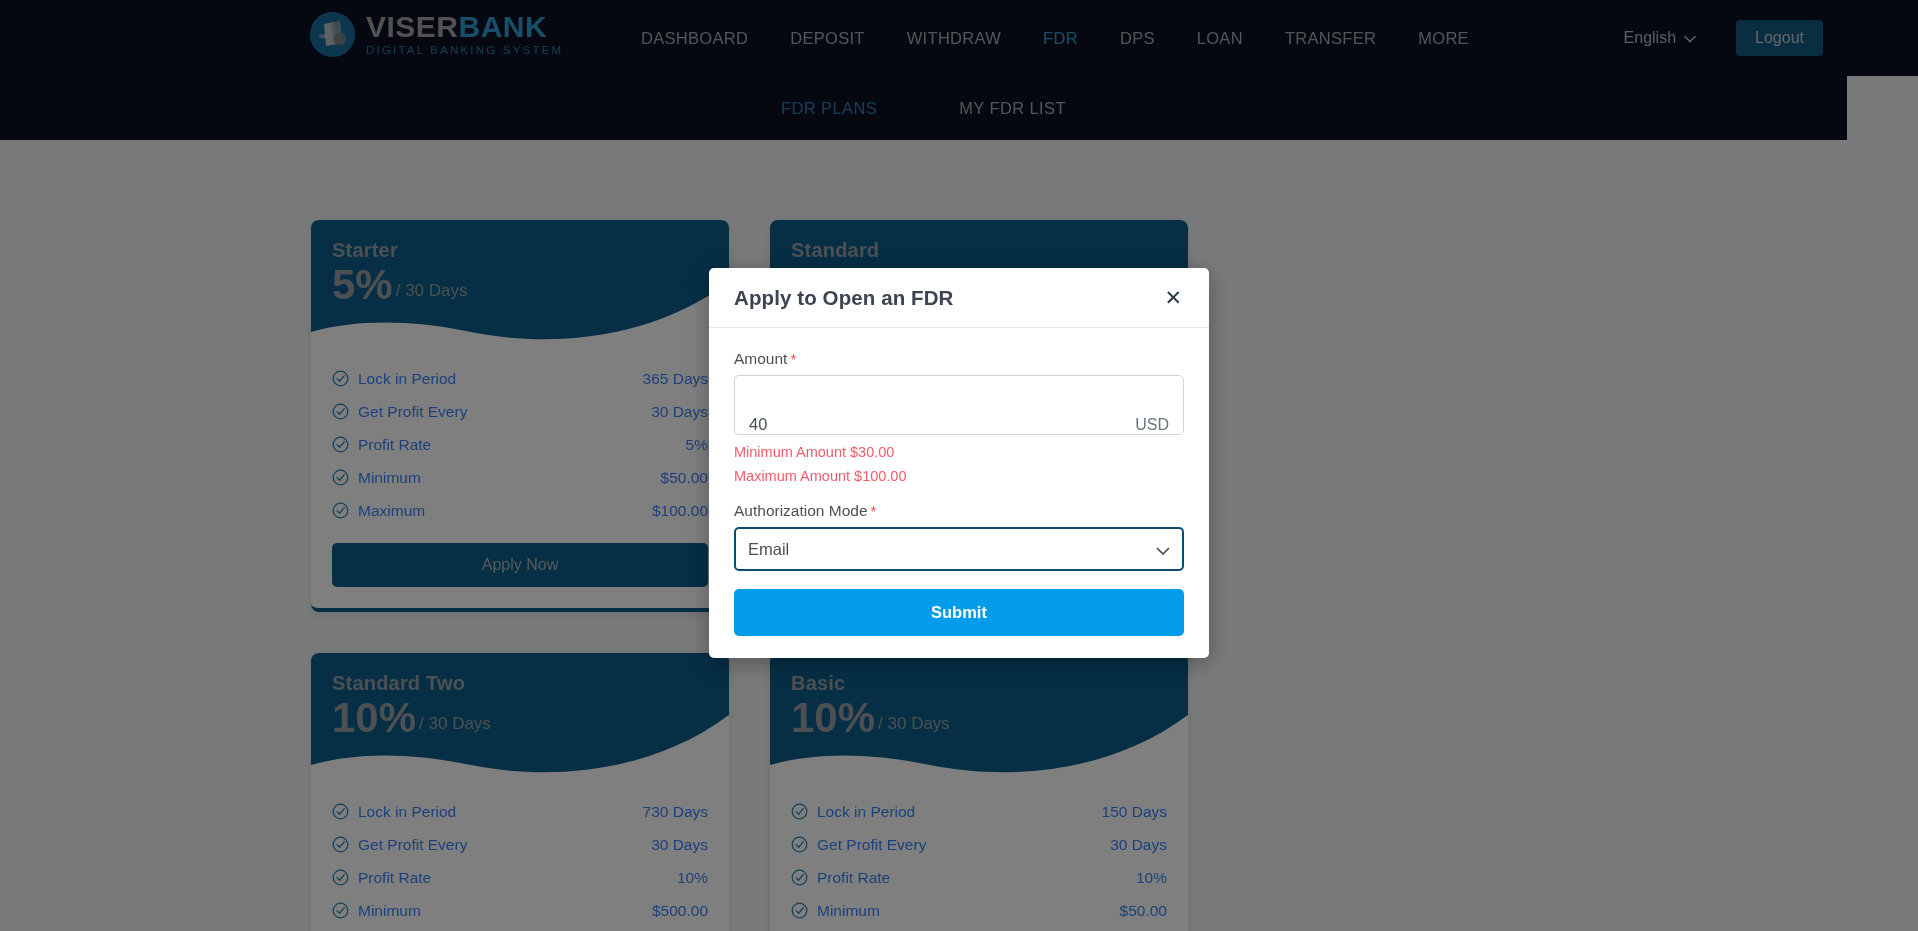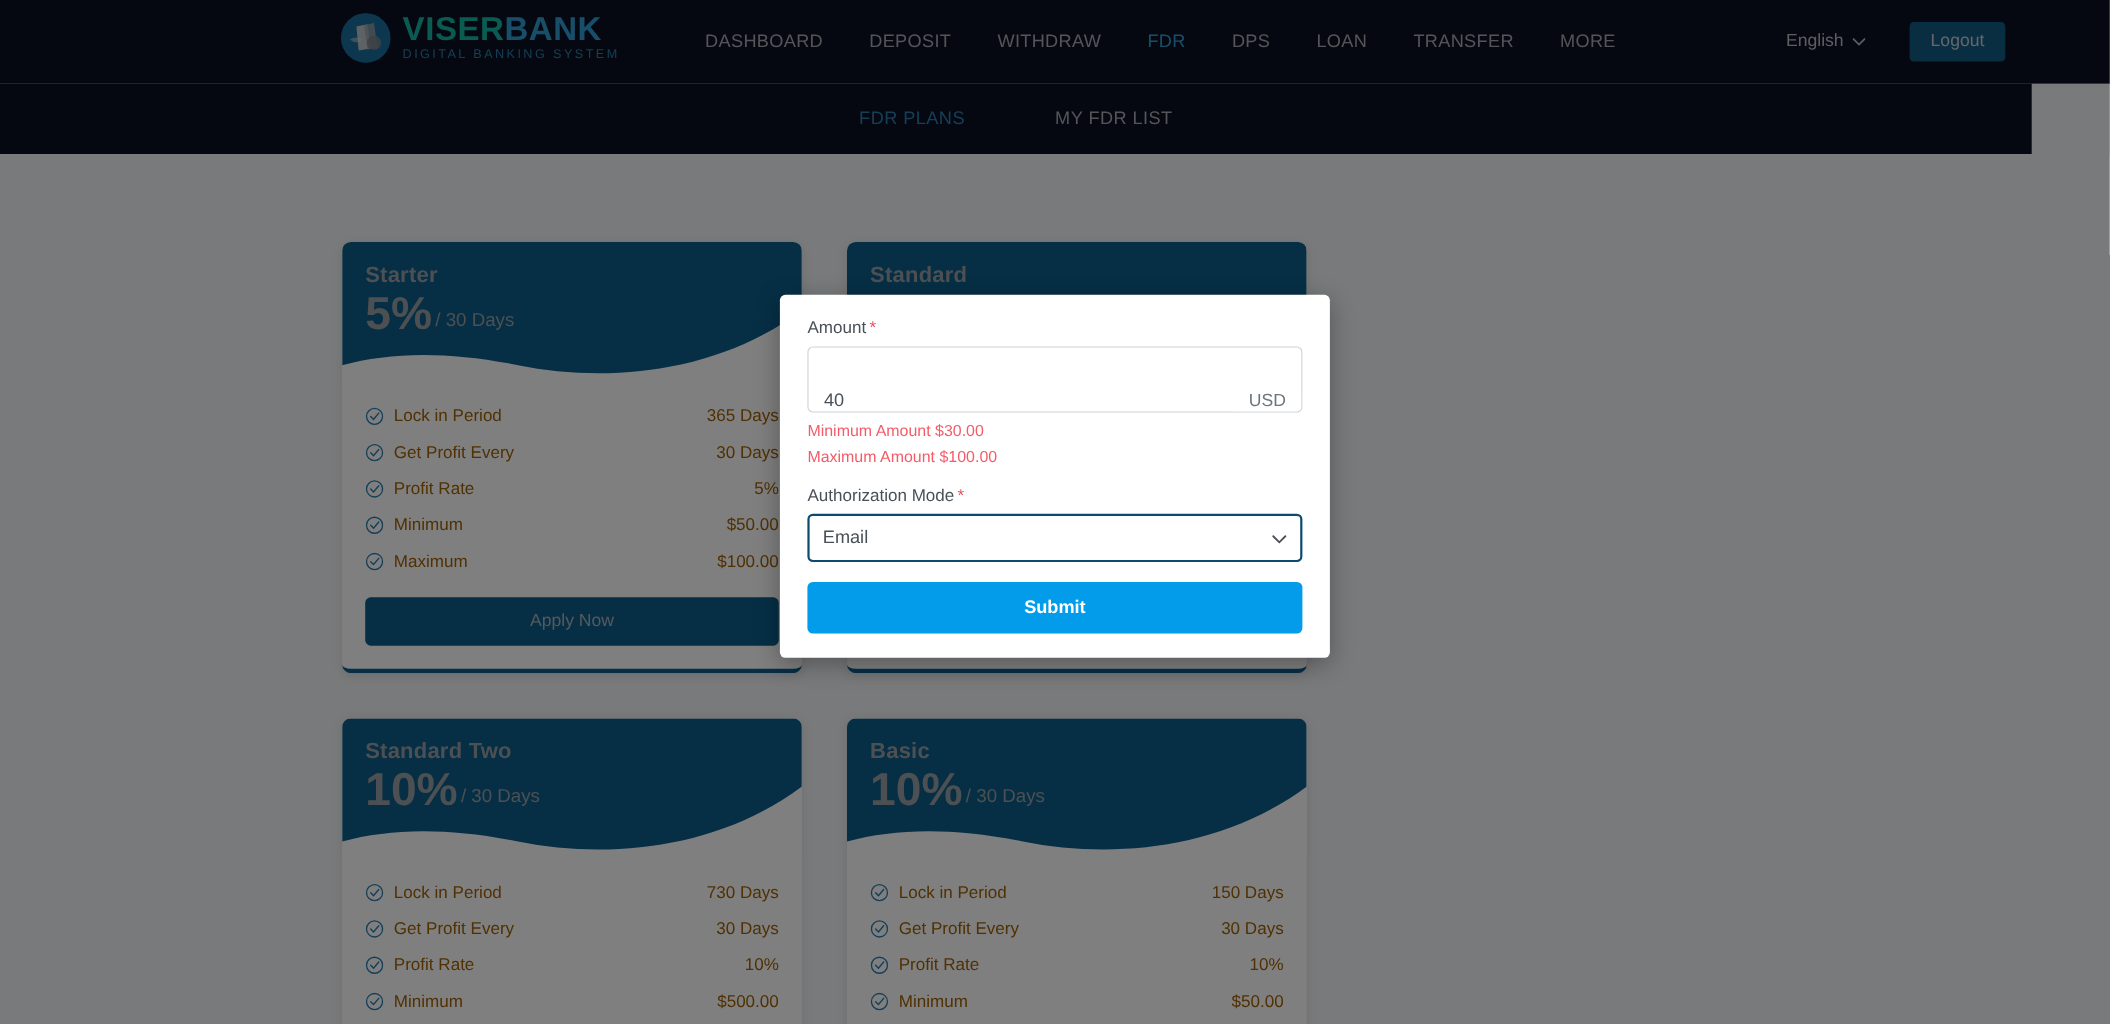--- a/index.html
+++ b/index.html
@@ -25,21 +25,21 @@
   }
   .brand-mark{
     width:45px; height:45px; border-radius:50%;
     background:#1a6e9e; position:relative; overflow:hidden; flex:0 0 auto;
   }
   .brand-mark svg{ position:absolute; left:0; top:0; }
   .brand-text{ line-height:1; }
   .brand-title{
     font-size:30px; font-weight:bold; letter-spacing:.5px;
   }
-  .brand-title .t1{ color:#14b8a6; }
+  .brand-title .t1{ color:#a3a3a3; }
   .brand-title .t2{ color:#2f9fd4; }
   .brand-sub{
     font-size:11.5px; letter-spacing:2.2px; color:#2b7ca8; margin-top:3px;
     font-weight:500;
   }
   .mainmenu{
     position:absolute; left:620px; top:0; height:76px;
     display:flex; align-items:center; gap:0;
   }
   .mainmenu a{
@@ -106,21 +106,21 @@
   }
   .card-head .rate .num{
     font-size:42px; font-weight:bold; line-height:.95;
   }
   .card-head .rate .days{
     font-size:17px; padding-left:3px; padding-bottom:4px;
   }
   .card-body{ padding:6px 21px 0 21px; }
   .row{
     display:flex; align-items:center; height:33px; margin-bottom:0;
-    font-size:15.5px; color:#a16207;
+    font-size:15.5px; color:#3b82f6;
   }
   .row + .row{ margin-top:0; }
   .row .chk{ width:26px; flex:0 0 26px; display:flex; align-items:center; }
   .row .nm{ flex:1 1 auto; }
   .row .vl{ flex:0 0 auto; text-align:right; }
   .rowspacer{ height:10px; }
   .apply{
     display:block; width:376px; margin:16px 21px 21px 21px;
     background:#0c5e8a; color:#adb2b7; border:none;
     font-size:16px; padding:13px 0; border-radius:5px; cursor:pointer;
@@ -511,20 +511,24 @@
       </div>
 
     </div>
 
   </div>
 </div>
 
 <div class="overlay"></div>
 
 <div class="modal">
+  <div class="modal-head">
+    <div class="modal-title">Apply to Open an FDR</div>
+    <button class="modal-close">✕</button>
+  </div>
   <div class="modal-body">
 
     <div class="group">
       <label class="flabel">
         <span>Amount</span><span class="req">*</span>
       </label>
       <div class="inputwrap">
         <input type="text" value="40" style="">
         <span class="suffix">USD</span>
       </div>

